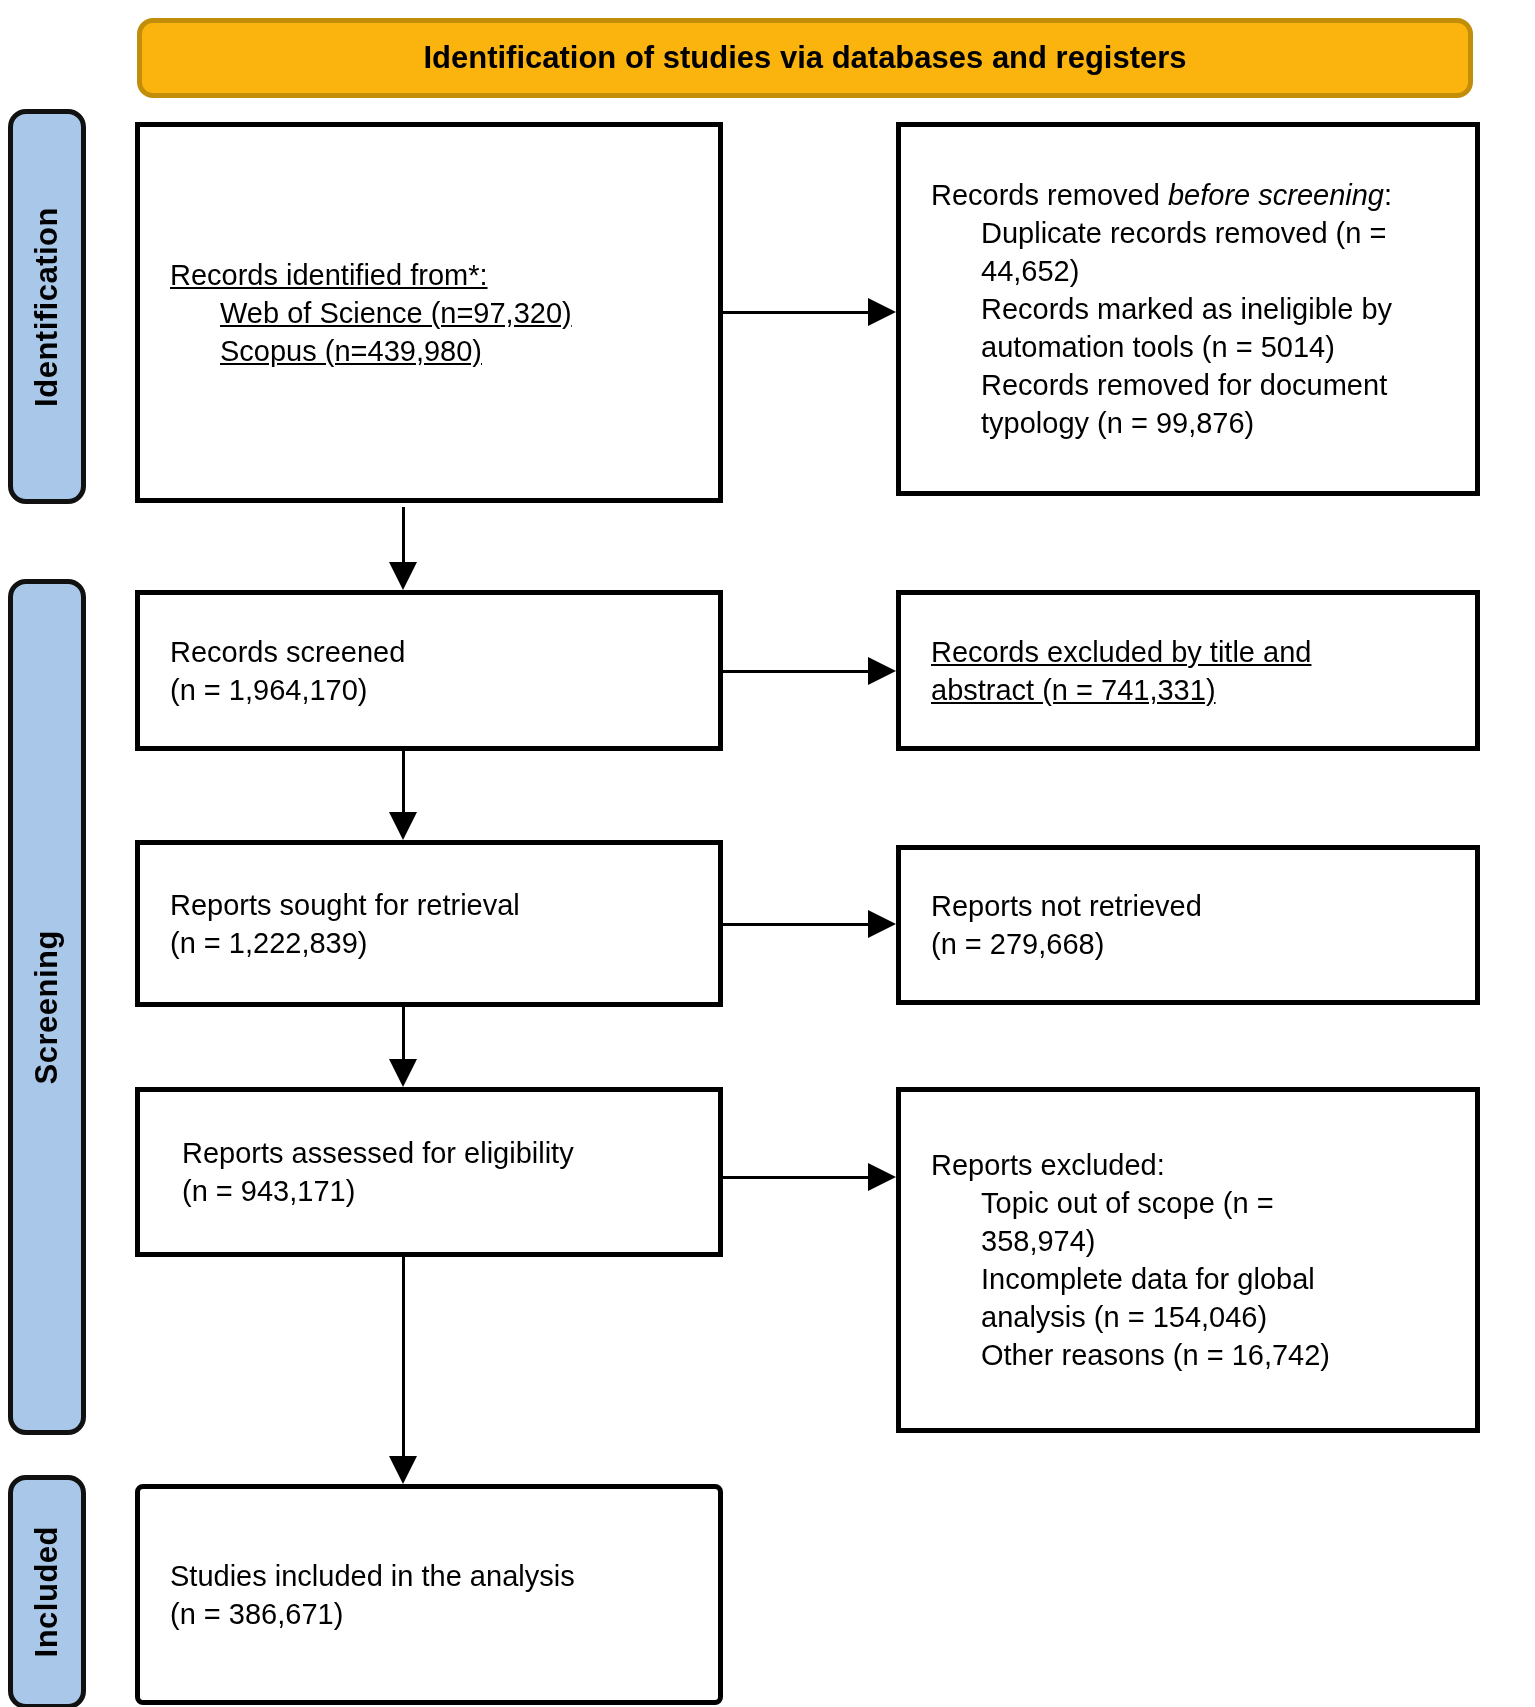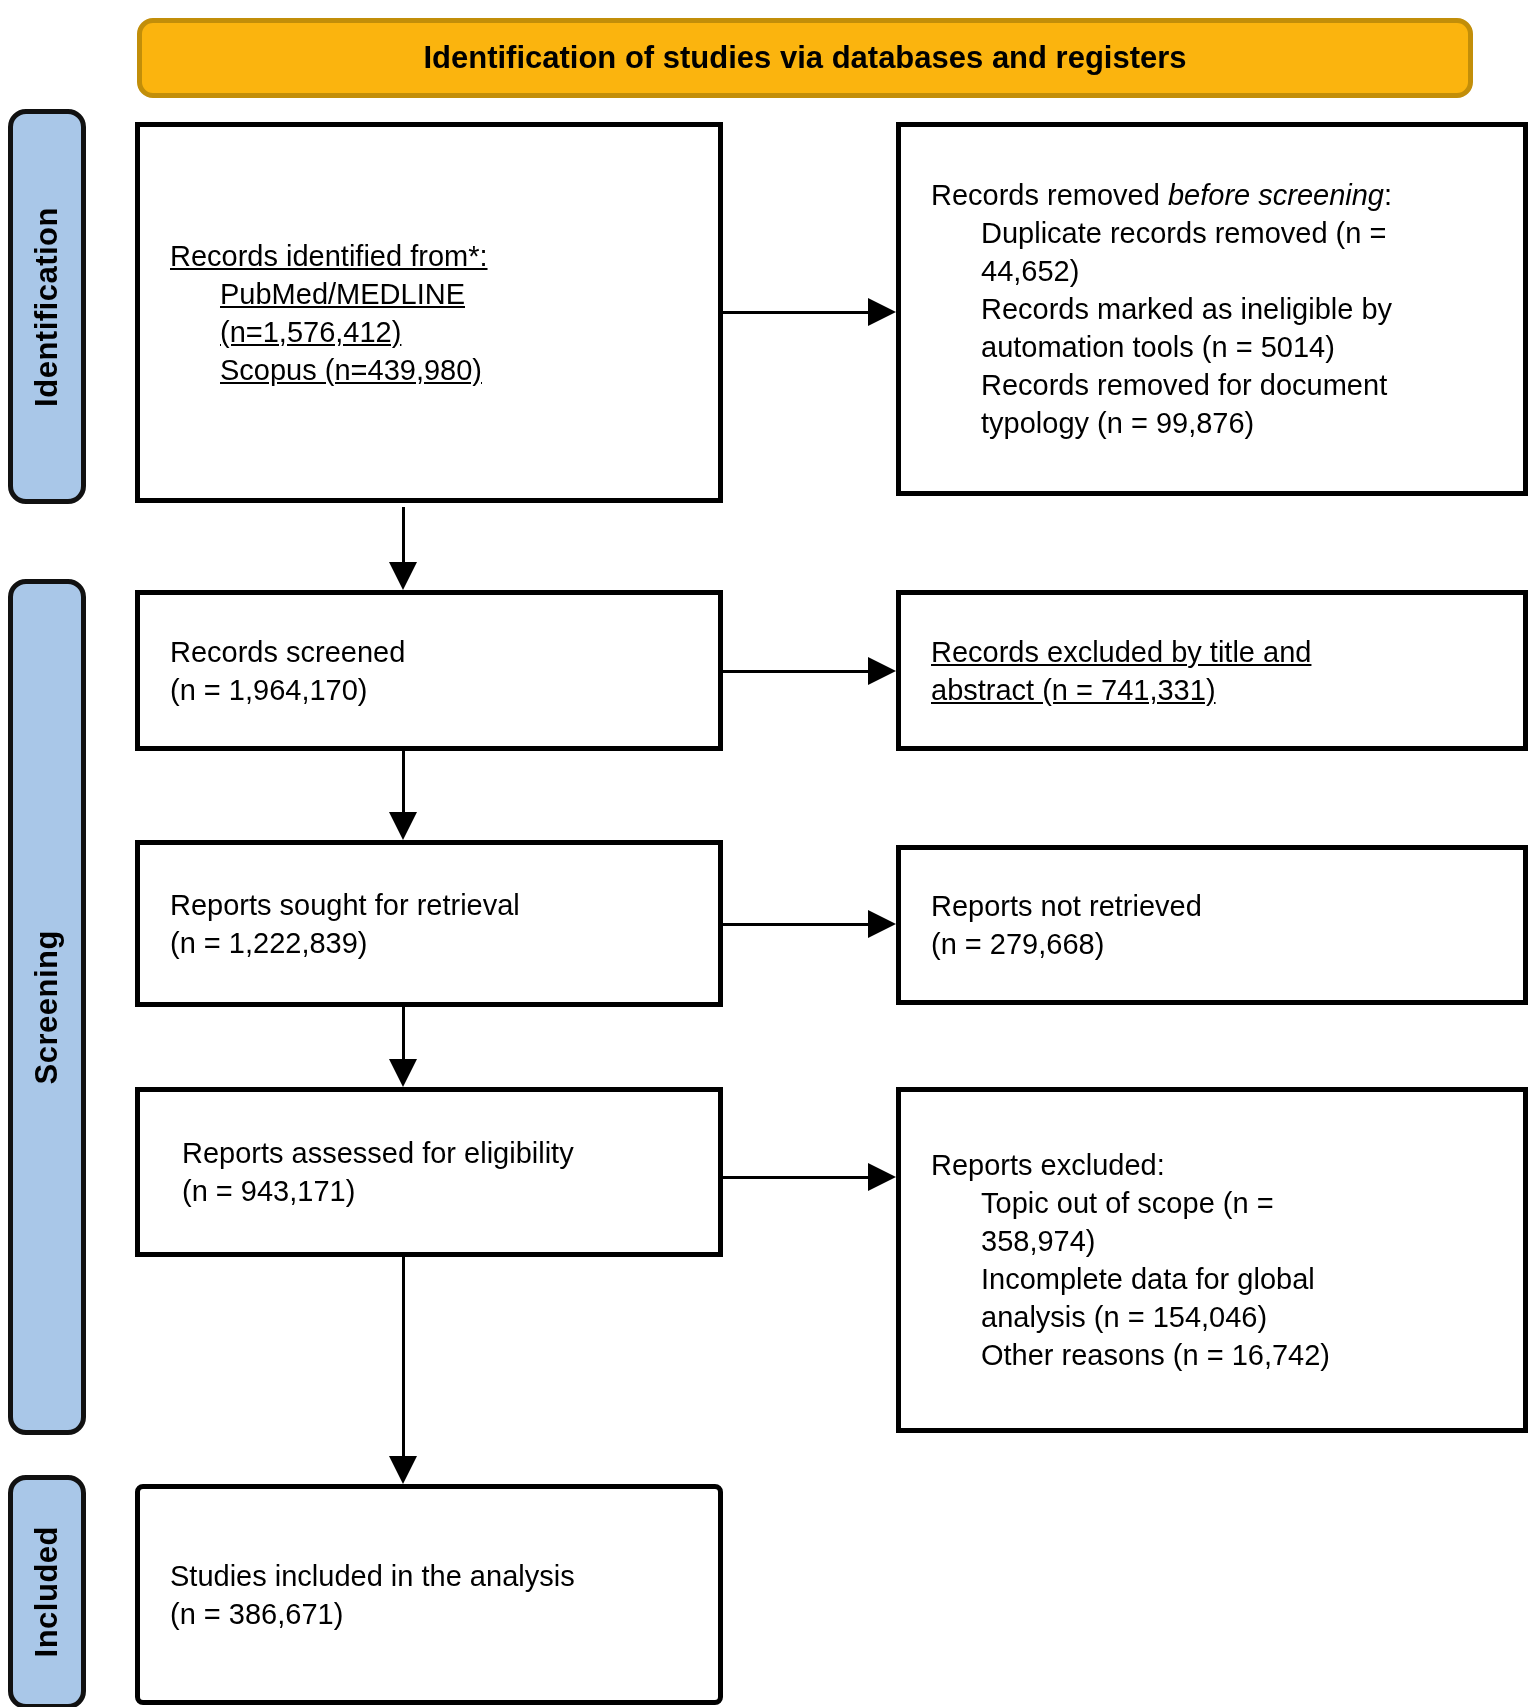--- a/index.html
+++ b/index.html
@@ -54,21 +54,21 @@
     display: flex;
     flex-direction: column;
     justify-content: center;
     padding: 10px 18px 10px 30px;
     font-size: 29px;
     line-height: 38px;
   }
   .fbox .txt { white-space: pre-line; }
   .fbox .sub { margin-left: 50px; white-space: pre-line; }
   .box-l { left: 135px; width: 588px; }
-  .box-r { left: 896px; width: 632px; }
+  .box-r { left: 896px; width: 584px; }
   .b-identified { top: 110px; height: 381px; text-decoration: underline; }
   .b-removed    { top: 110px; height: 374px; }
   .b-screened   { top: 578px; height: 161px; }
   .b-excl-title { top: 578px; height: 161px; text-decoration: underline; }
   .b-sought     { top: 828px; height: 167px; }
   .b-notretr    { top: 833px; height: 160px; }
   .b-assessed   { top: 1075px; height: 170px; padding-left: 42px; }
   .b-excl-rep   { top: 1075px; height: 346px; }
   .b-included   { top: 1472px; height: 221px; border-radius: 8px; }
   .vline {
@@ -113,22 +113,21 @@
   </div>
   <div class="stage stage-screening">
     <span>Screening</span>
   </div>
   <div class="stage stage-included">
     <span>Included</span>
   </div>
 
   <div class="fbox box-l b-identified">
     <div class="txt">Records identified from*:</div>
-    <div class="sub">PubMed/MEDLINE
-(n=1,576,412)</div>
+    <div class="sub">Web of Science (n=97,320)</div>
     <div class="sub">Scopus (n=439,980)</div>
   </div>
 
   <div class="fbox box-r b-removed">
     <div class="txt"><span>Records removed </span><span class="it">before screening</span><span>:</span></div>
     <div class="sub">Duplicate records removed  (n =
 44,652)</div>
     <div class="sub">Records marked as ineligible by
 automation tools (n = 5014)</div>
     <div class="sub">Records removed for document

